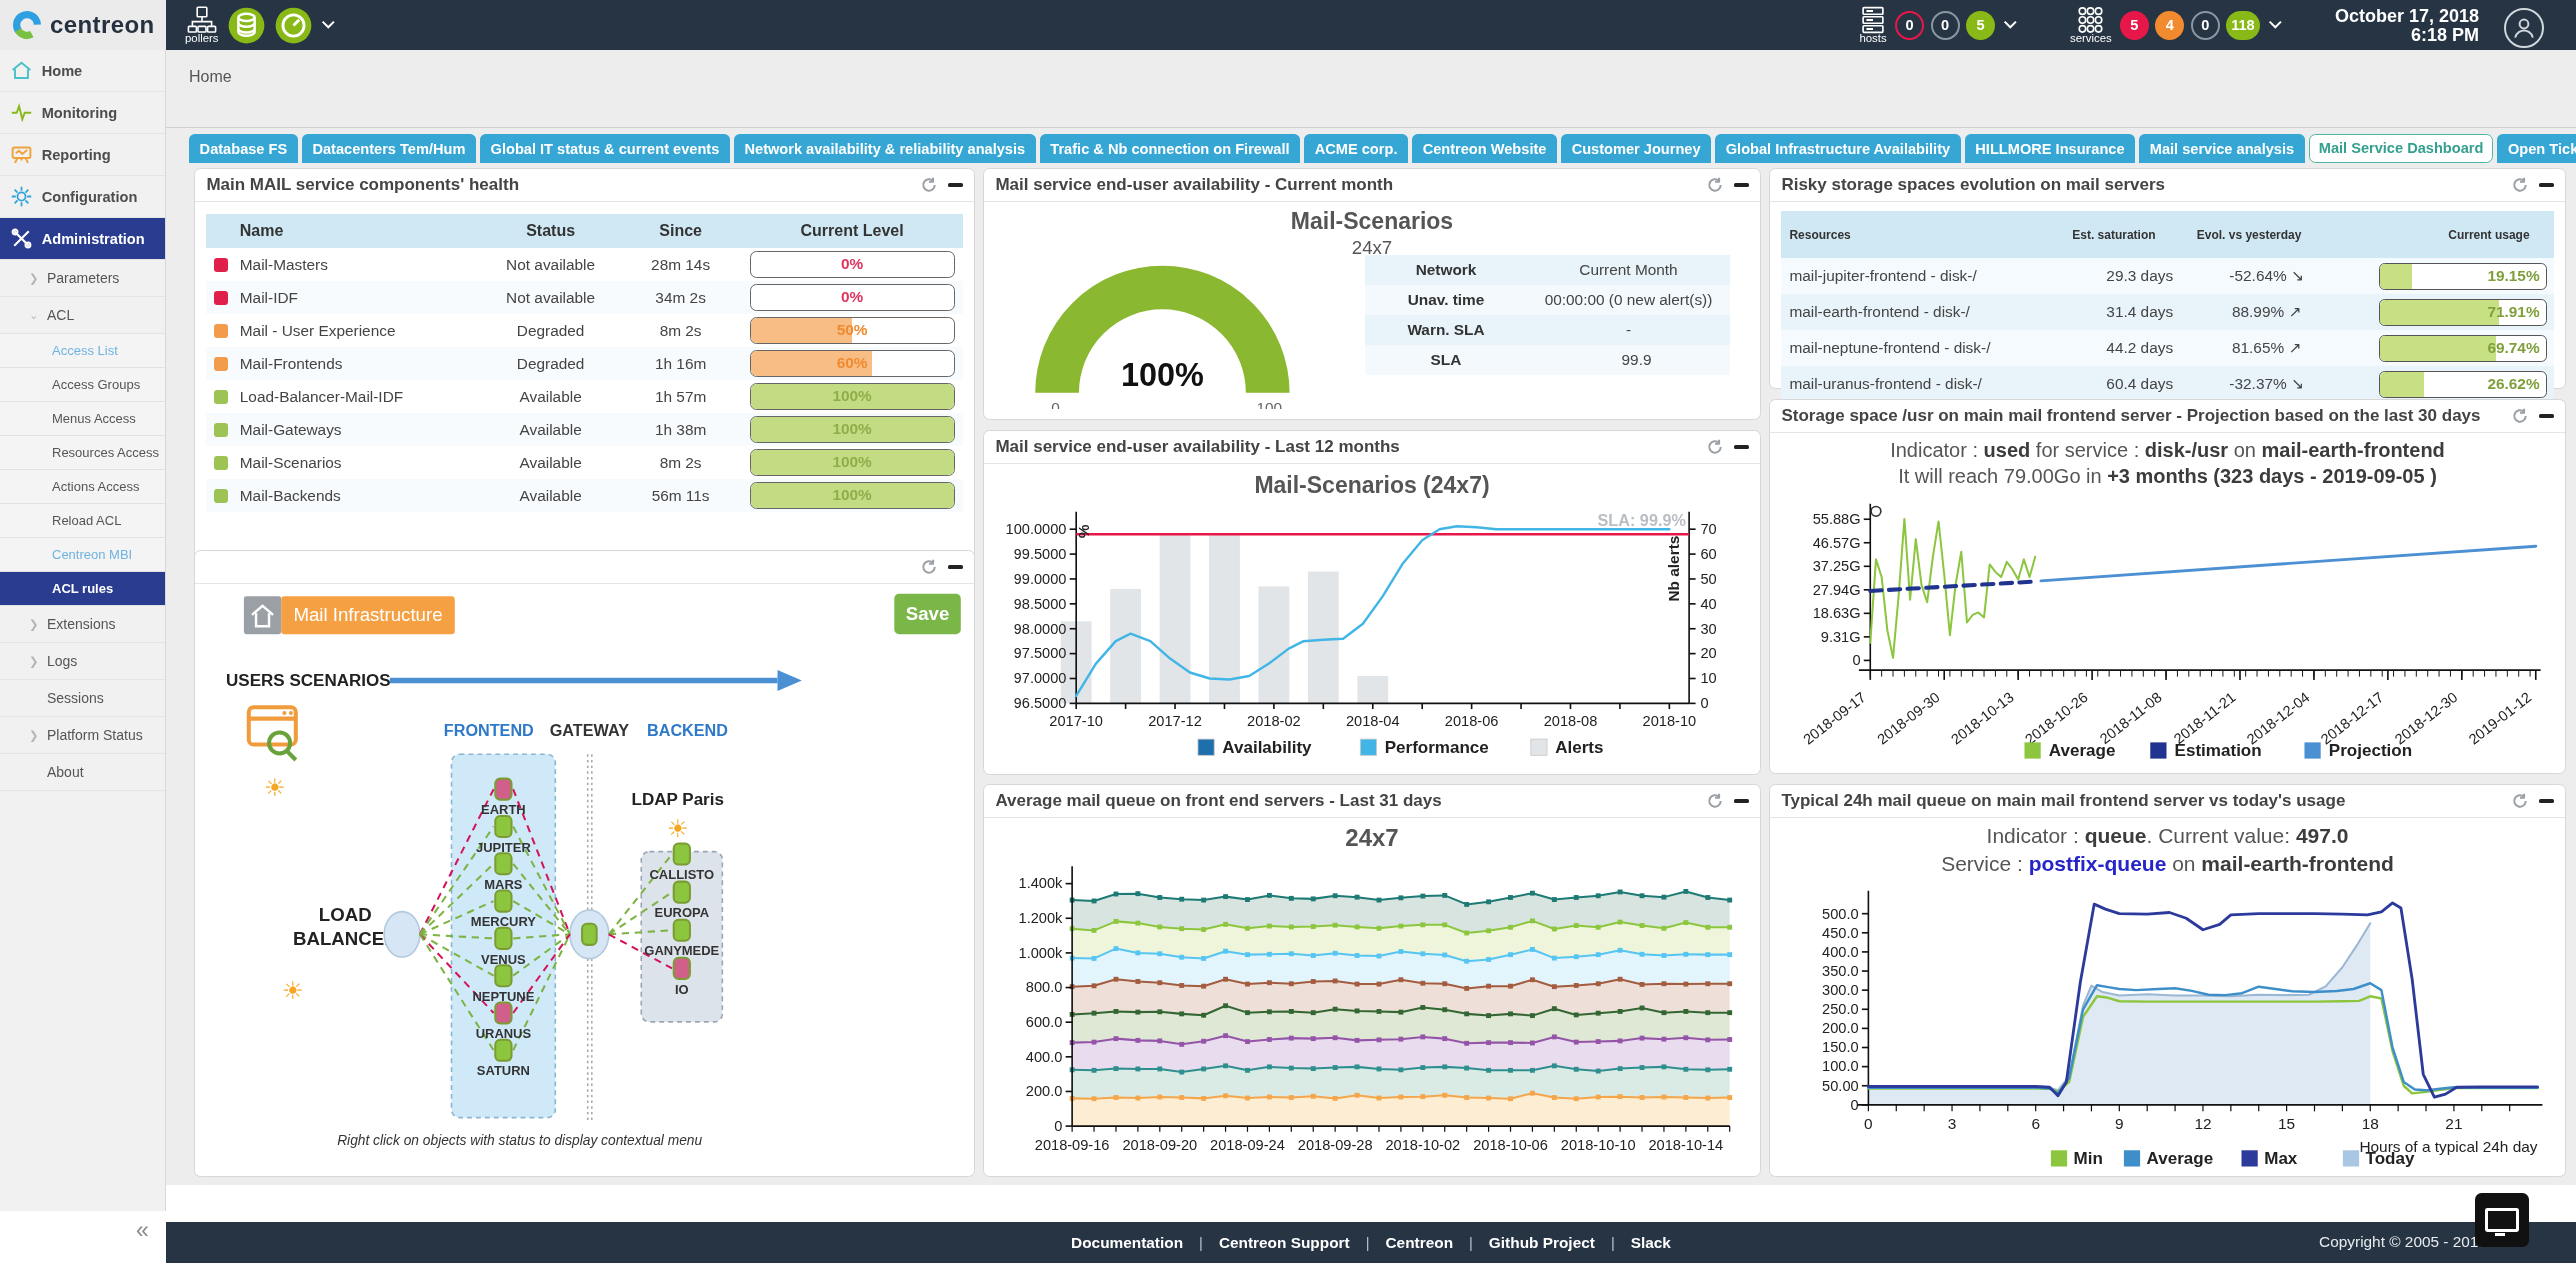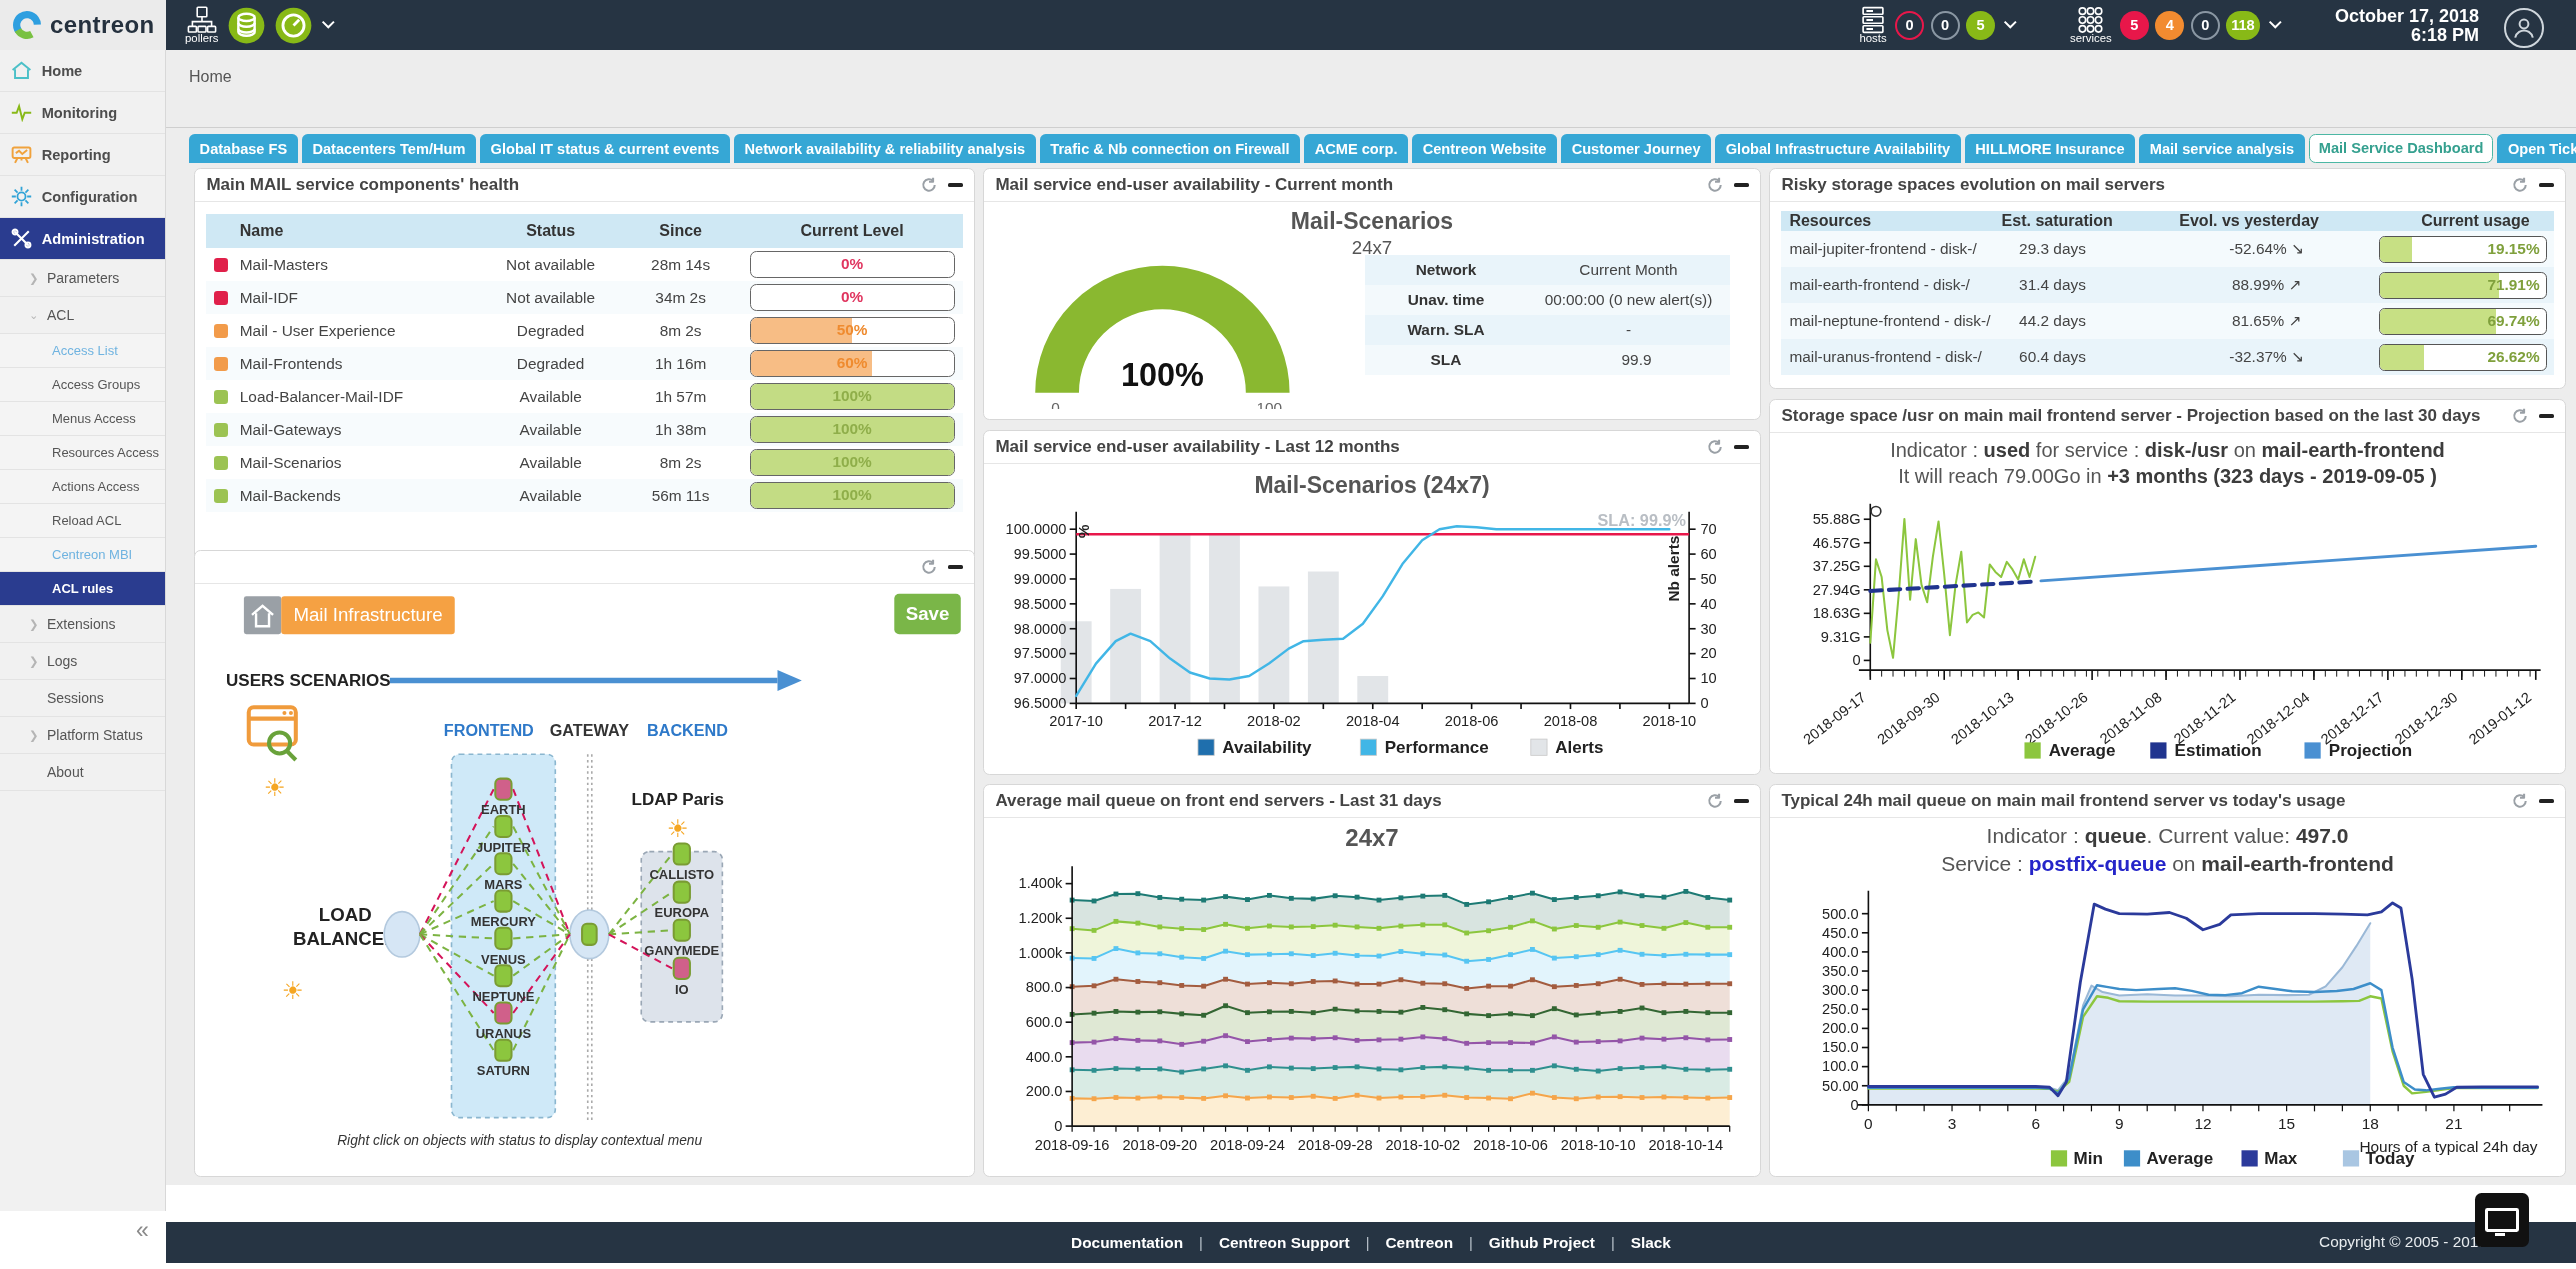--- a/index.html
+++ b/index.html
@@ -60,24 +60,24 @@
   .h-sq{width:14px;height:14px;border-radius:3.2px;margin:0 11.4px 0 8px;flex:none;}
   .h-name{flex:1;}
   .h-status{width:138px;text-align:center;}
   .h-since{width:122px;text-align:center;}
   .h-bar{width:221px;display:flex;justify-content:center;}
   .bar-out{width:203px;height:25px;border:1.6px solid #666;border-radius:6.5px;position:relative;background:#fff;overflow:hidden;}
   .bar-fill{position:absolute;left:0;top:0;bottom:0;border-radius:4.9px 0 0 4.9px;}
   .bar-lbl{position:absolute;left:0;right:0;top:3.2px;text-align:center;font-weight:bold;font-size:15.4px;}
 
   
-  .r-head{background:#cfe8f4;font-weight:bold;color:#333;font-size:16px;height:20px;}
+  .r-head{background:#cfe8f4;font-weight:bold;color:#333;font-size:12px;height:47px;}
   .r-row{height:36px;font-size:15.4px;color:#444;}
   .r-res{flex:1;padding-left:8px;}
-  .r-sat{width:154px;text-align:left;}
+  .r-sat{width:154px;text-align:right;}
   .r-evol{width:187px;text-align:center;}
   .r-usage{width:187px;display:flex;justify-content:flex-end;padding-right:6.5px;}
   .u-out{width:166px;height:25px;border:1.6px solid #555;border-radius:5.7px;position:relative;background:#fff;overflow:hidden;}
   .u-fill{position:absolute;left:0;top:0;bottom:0;background:#c7e084;border-radius:4px 0 0 4px;}
   .u-lbl{position:absolute;right:6.5px;top:3.2px;font-weight:bold;font-size:15.4px;color:#7fa03c;}
 
   .chart-title{ text-align:center;font-weight:bold;color:#555;}
   .ct-seg b{color:#3c3c3c;}
   .gauge-wrap{position:absolute;left:24px;top:78px;}
   .g-info{position:absolute;left:381px;top:86px;width:365px;}

